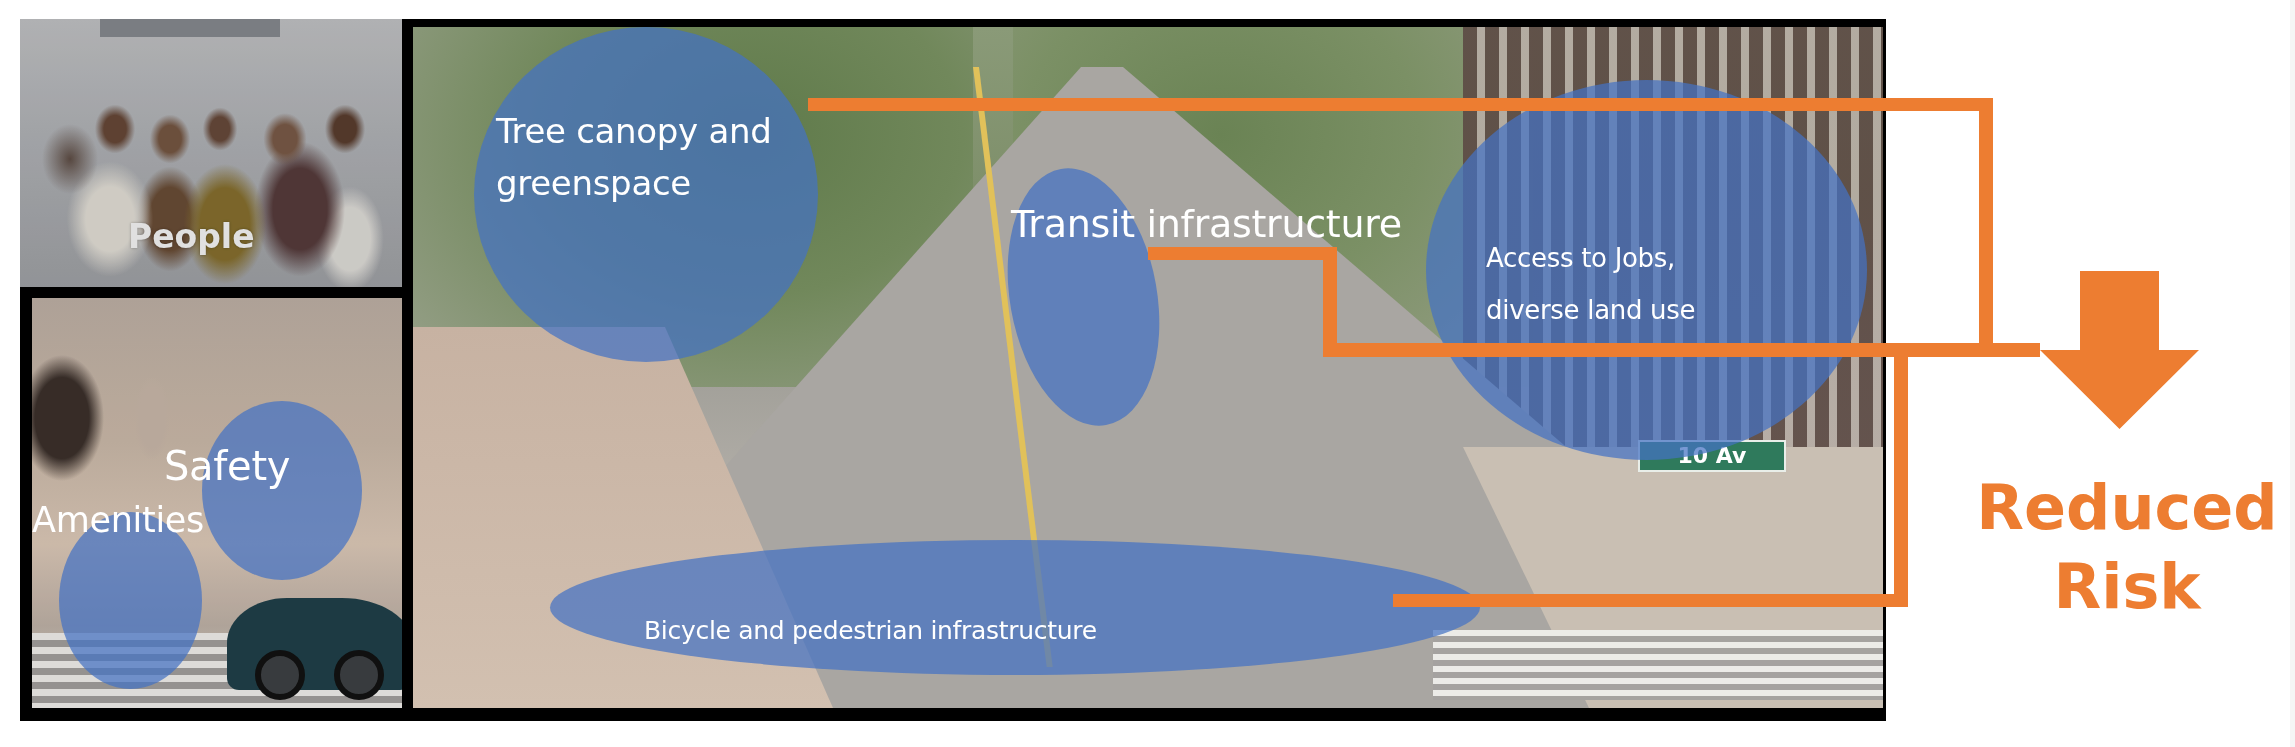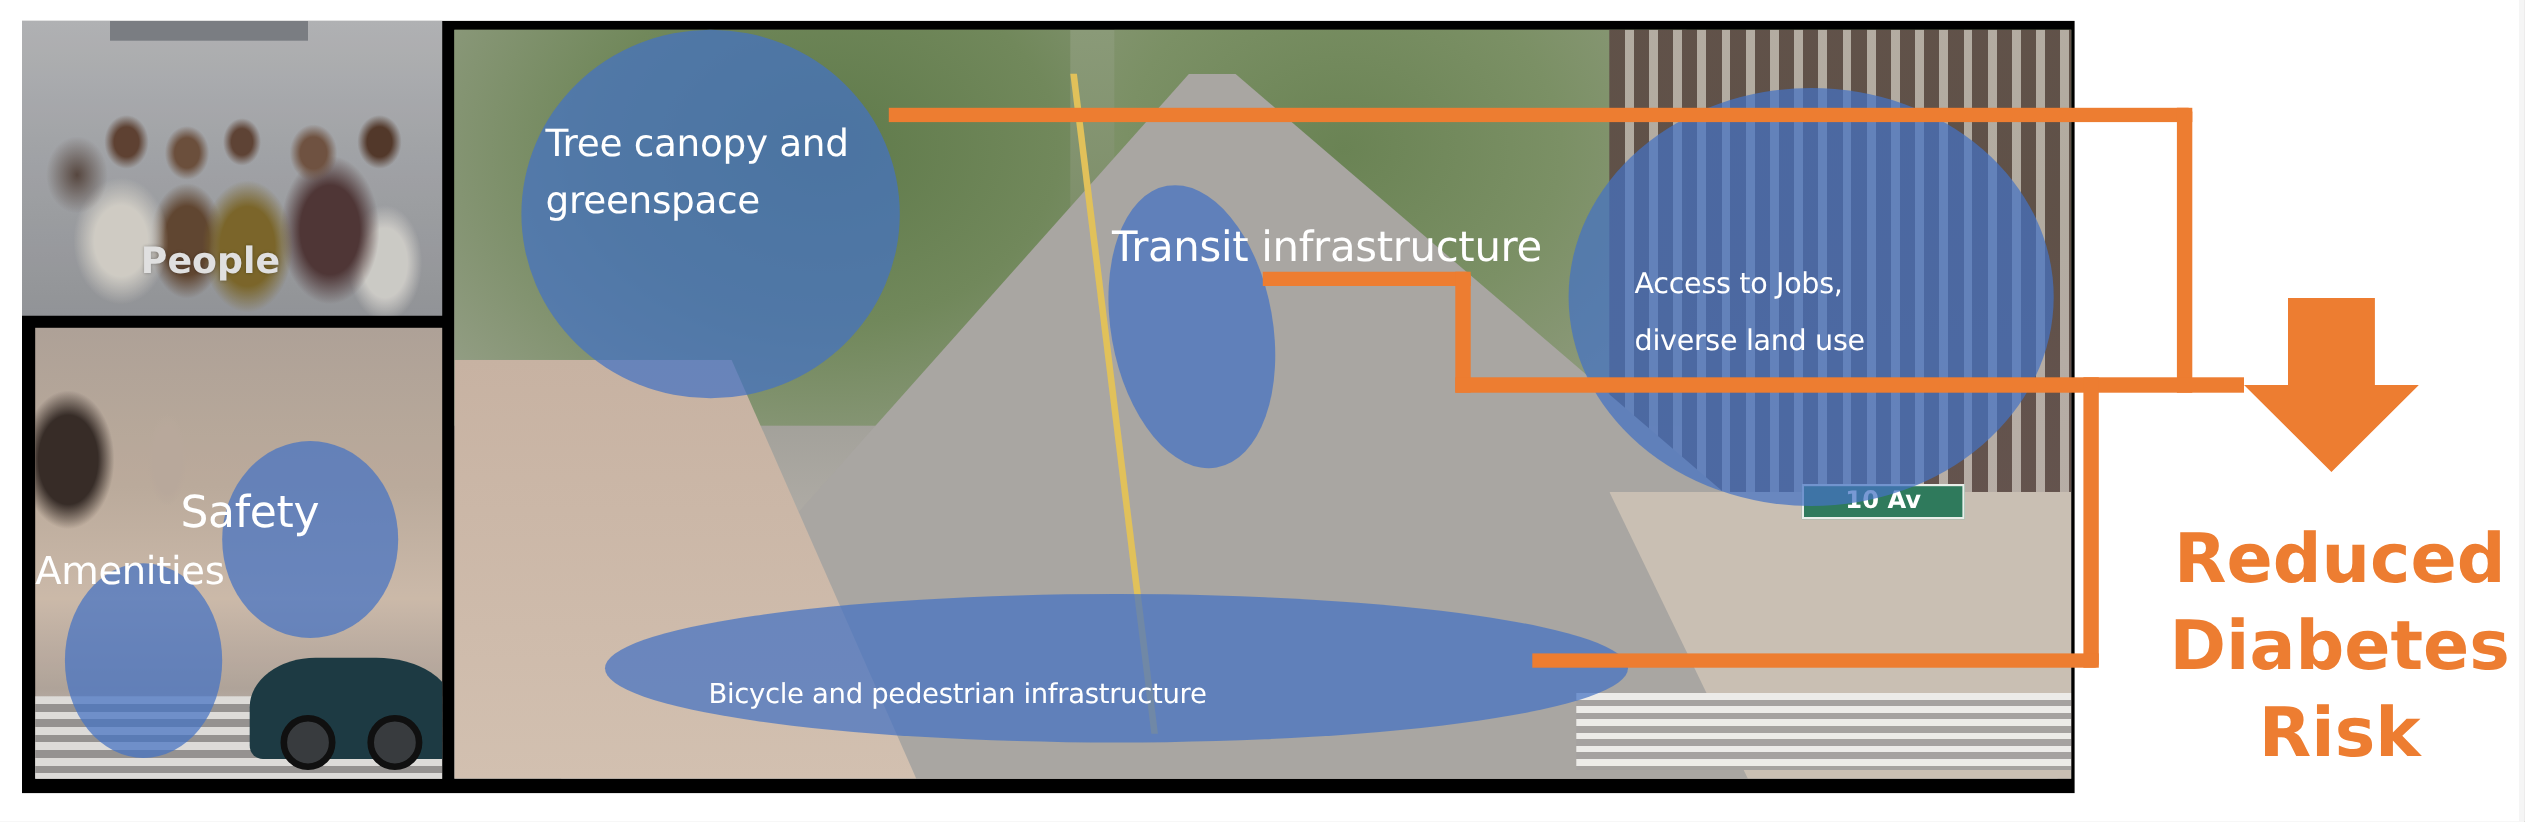--- a/index.html
+++ b/index.html
@@ -152,15 +152,14 @@
 
 <div class="wire" style="left:1894px; top:343px; width:14px; height:264px; border-bottom-right-radius:4px;"></div>
 <div class="wire" style="left:1393px; top:594px; width:515px; height:13px;"></div>
 
 <svg class="arrow" viewBox="0 0 159 158">
   <polygon points="40,0 119,0 119,79 159,79 79.5,158 0,79 40,79" fill="#ed7d31"></polygon>
 </svg>
 
 <div class="outcome">
   <span>Reduced</span>
-  <span>Diabetes</span>
   <span>Risk</span>
 </div>
 
 </body></html>

